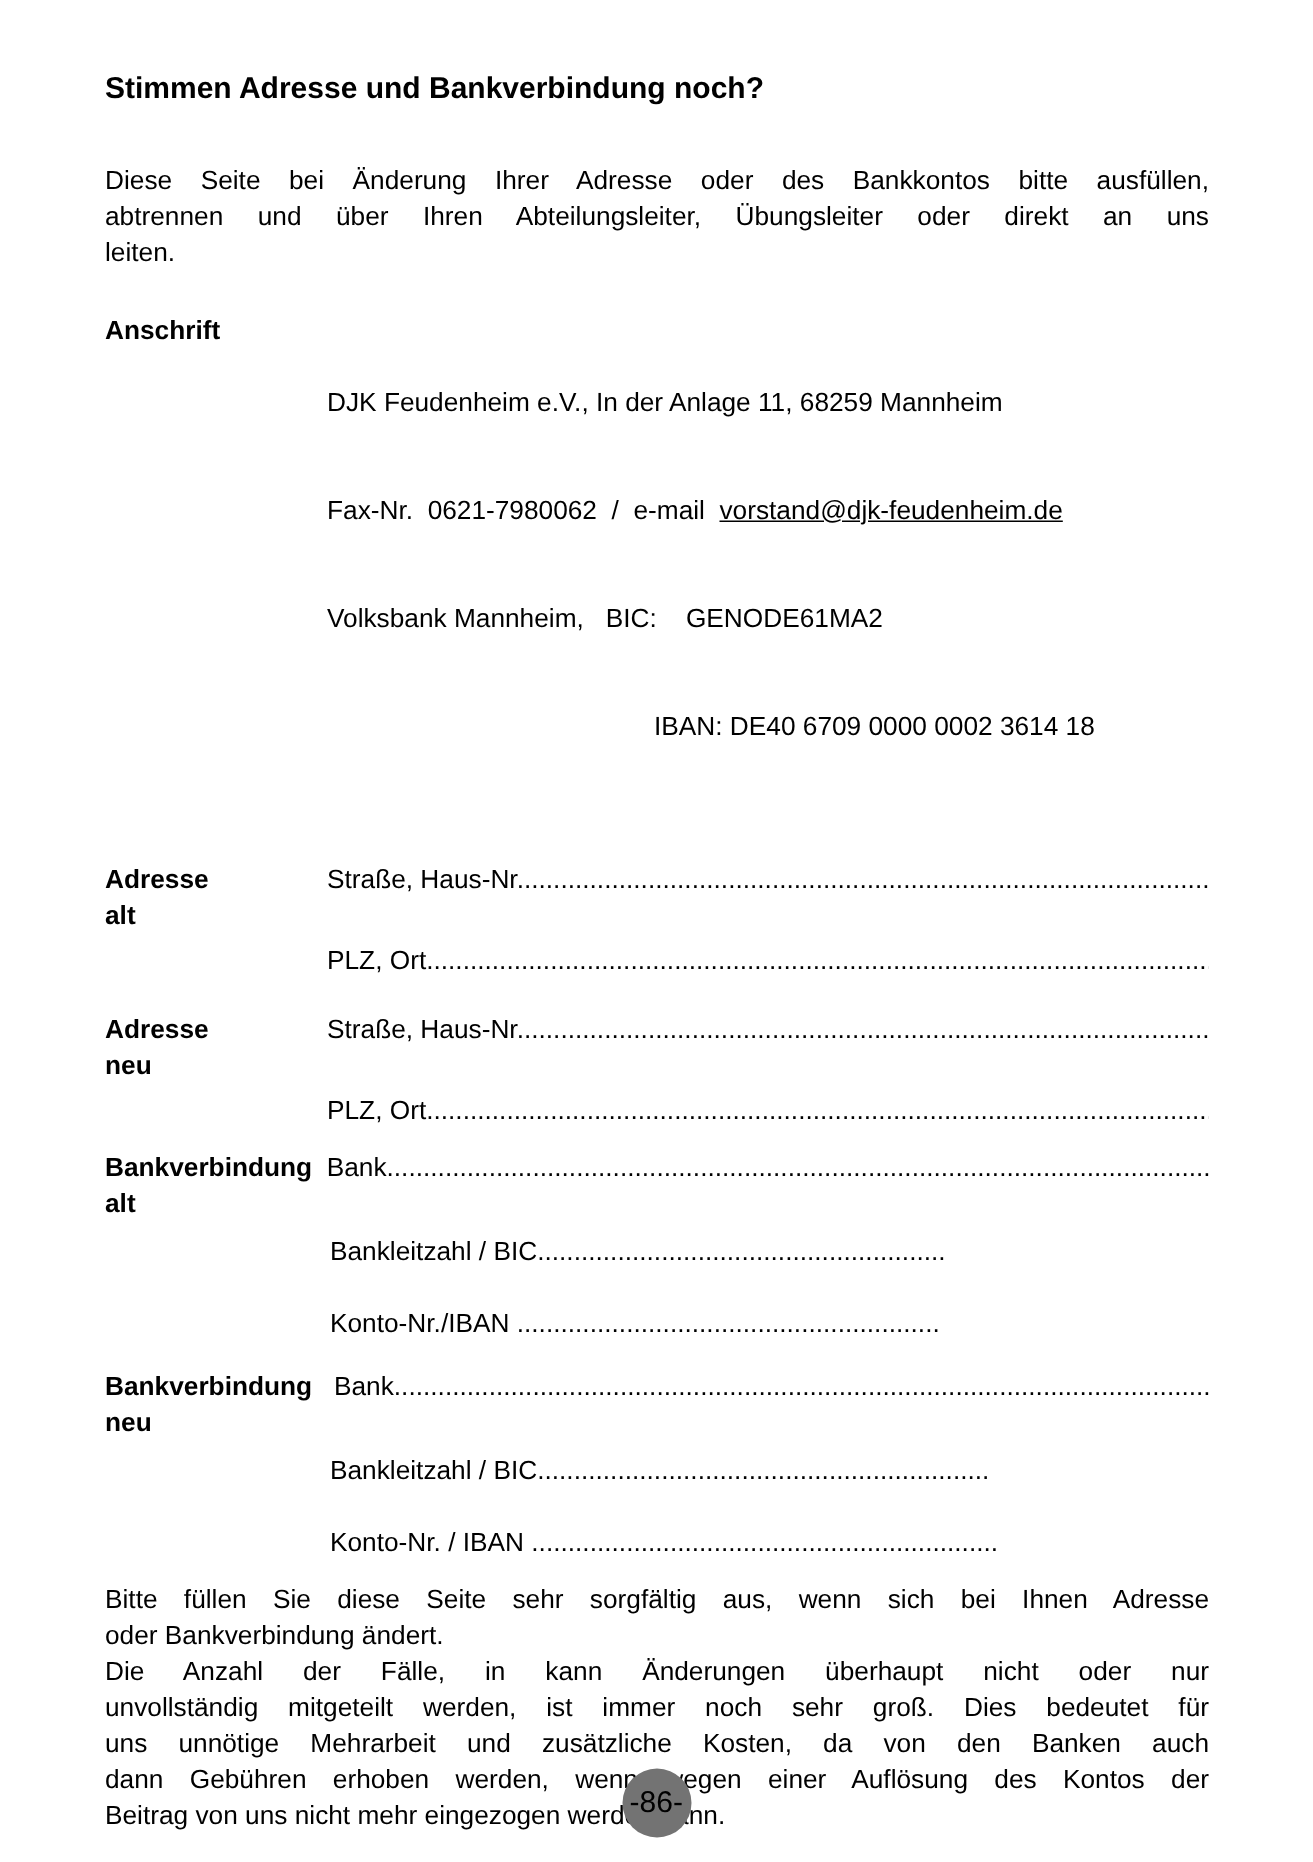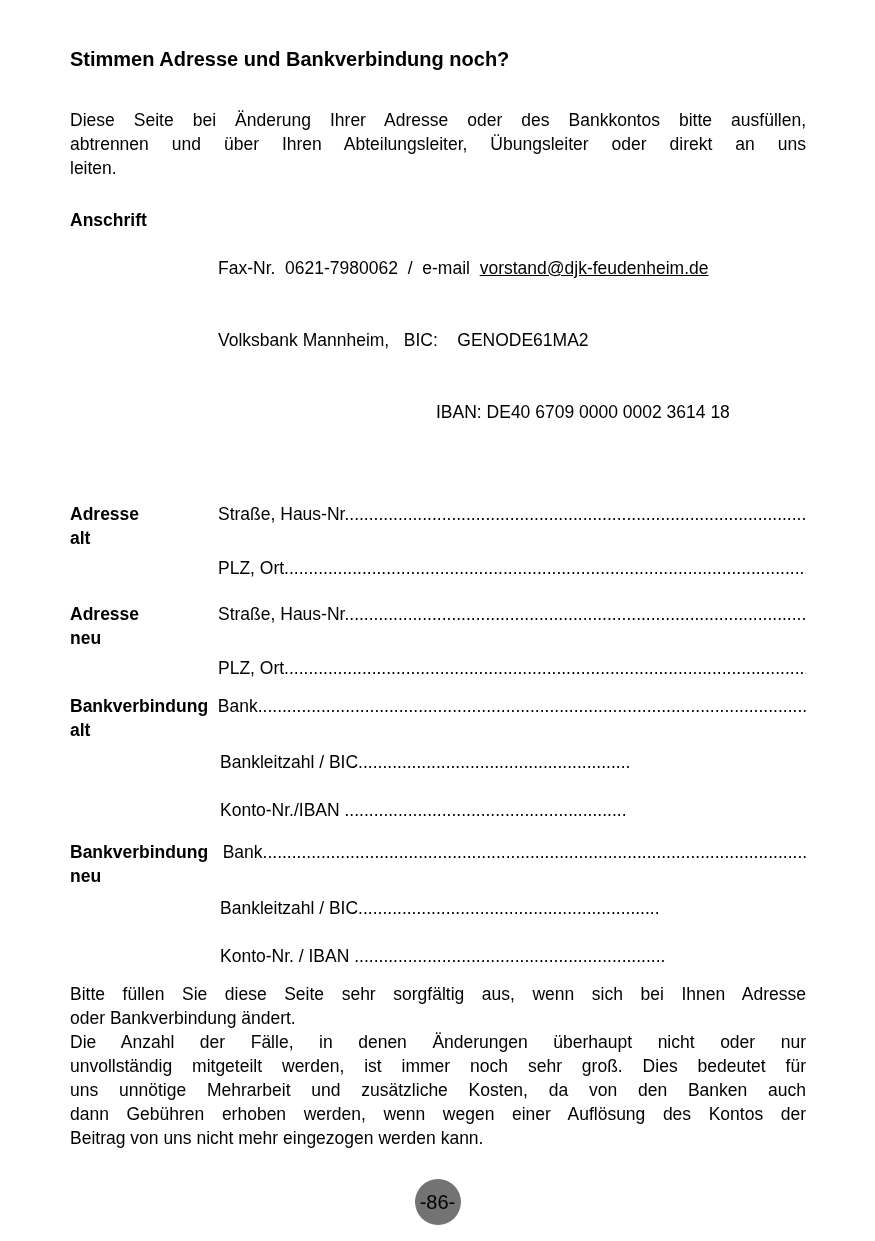--- a/index.html
+++ b/index.html
@@ -75,20 +75,21 @@
 
   <div class="jpara">
     <span class="jline">Diese Seite bei Änderung Ihrer Adresse oder des Bankkontos bitte ausfüllen,</span>
     <span class="jline">abtrennen und über Ihren Abteilungsleiter, Übungsleiter oder direkt an uns</span>
     <span class="jlast">leiten.</span>
   </div>
 
   <div class="row-anschrift">
     <div class="label-col">Anschrift</div>
     <div class="anschrift-content">
+      <div>DJK Feudenheim e.V., In der Anlage 11, 68259 Mannheim</div>
       <div><span>Fax-Nr.  0621-7980062  /  e-mail  </span><span class="email">vorstand@djk-feudenheim.de</span></div>
       <div>Volksbank Mannheim,   BIC:    GENODE61MA2</div>
       <div class="iban-line">IBAN: DE40 6709 0000 0002 3614 18</div>
     </div>
   </div>
 
 
   <div class="addr-group alt">
     <div class="label-col">
       <div>Adresse</div>
@@ -121,21 +122,21 @@
   <div class="bank-group neu">
     <div class="bank-line1"><b>Bankverbindung</b><span>   Bank..................................................................................................................................</span></div>
     <div class="bank-sublabel">neu</div>
     <div class="blz-line">Bankleitzahl / BIC..............................................................</div>
     <div class="konto-line">Konto-Nr. / IBAN ................................................................</div>
   </div>
 
   <div class="closing">
     <span class="jline">Bitte füllen Sie diese Seite sehr sorgfältig aus, wenn sich bei Ihnen Adresse</span>
     <span class="jlast">oder Bankverbindung ändert.</span>
-    <span class="jline">Die Anzahl der Fälle, in denen Änderungen überhaupt nicht oder nur</span>
+    <span class="jline">Die Anzahl der Fälle, in kann Änderungen überhaupt nicht oder nur</span>
     <span class="jline">unvollständig mitgeteilt werden, ist immer noch sehr groß. Dies bedeutet für</span>
     <span class="jline">uns unnötige Mehrarbeit und zusätzliche Kosten, da von den Banken auch</span>
     <span class="jline">dann Gebühren erhoben werden, wenn wegen einer Auflösung des Kontos der</span>
     <span class="jlast">Beitrag von uns nicht mehr eingezogen werden kann.</span>
   </div>
 
 </div>
 
 <div class="pagenum" style="background: #737373;">-86-</div>
 

